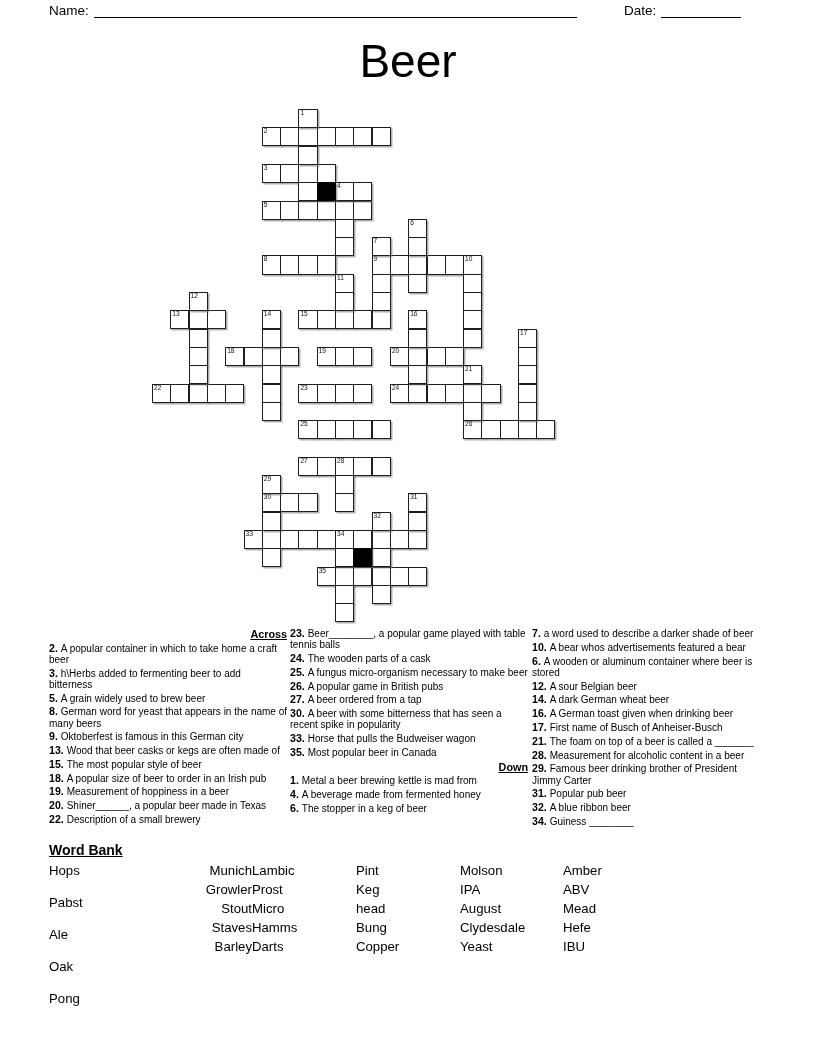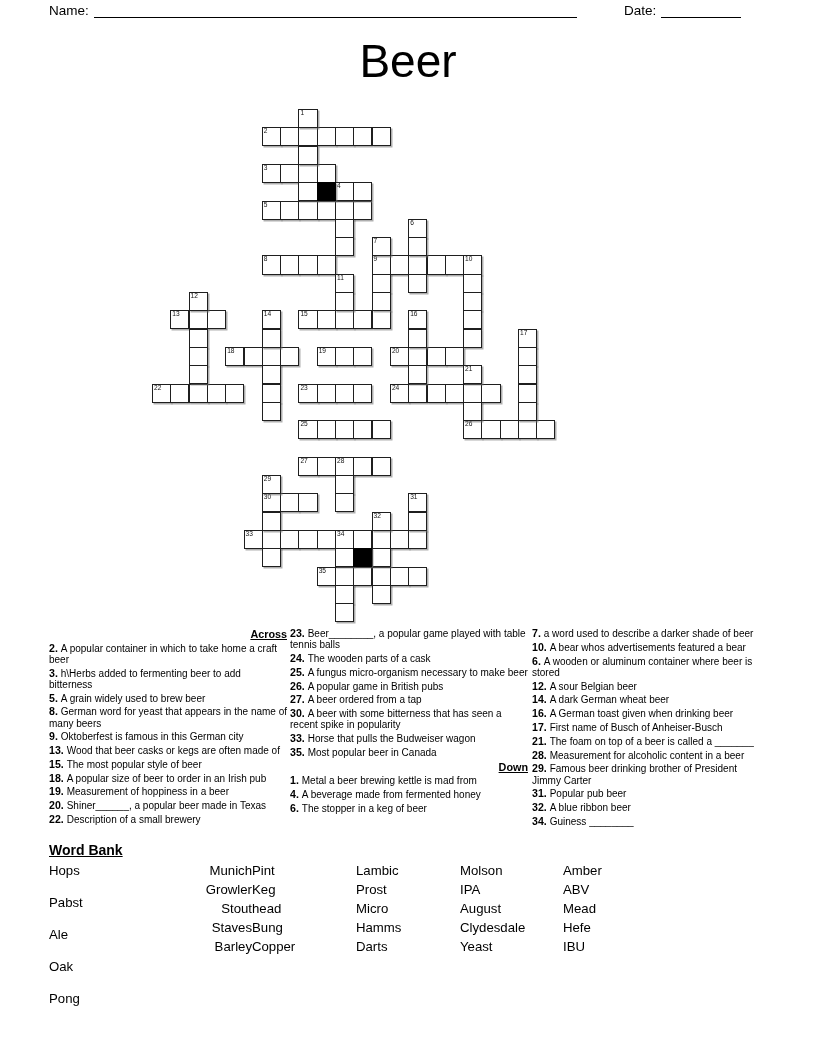--- a/index.html
+++ b/index.html
@@ -326,32 +326,32 @@
         <div class="wb-word">Pong</div>
       </div>
       <div class="wb-col" style="width: 102px; align-items: flex-end;">
         <div class="wb-word">Munich</div>
         <div class="wb-word">Growler</div>
         <div class="wb-word">Stout</div>
         <div class="wb-word">Staves</div>
         <div class="wb-word">Barley</div>
       </div>
       <div class="wb-col" style="width: 104px;">
+        <div class="wb-word">Lambic</div>
+        <div class="wb-word">Prost</div>
+        <div class="wb-word">Micro</div>
+        <div class="wb-word">Hamms</div>
+        <div class="wb-word">Darts</div>
+      </div>
+      <div class="wb-col" style="width: 104px;">
         <div class="wb-word">Pint</div>
         <div class="wb-word">Keg</div>
         <div class="wb-word">head</div>
         <div class="wb-word">Bung</div>
         <div class="wb-word">Copper</div>
-      </div>
-      <div class="wb-col" style="width: 104px;">
-        <div class="wb-word">Lambic</div>
-        <div class="wb-word">Prost</div>
-        <div class="wb-word">Micro</div>
-        <div class="wb-word">Hamms</div>
-        <div class="wb-word">Darts</div>
       </div>
       <div class="wb-col" style="width: 103px;">
         <div class="wb-word">Molson</div>
         <div class="wb-word">IPA</div>
         <div class="wb-word">August</div>
         <div class="wb-word">Clydesdale</div>
         <div class="wb-word">Yeast</div>
       </div>
       <div class="wb-col" style="width: 90px;">
         <div class="wb-word">Amber</div>

